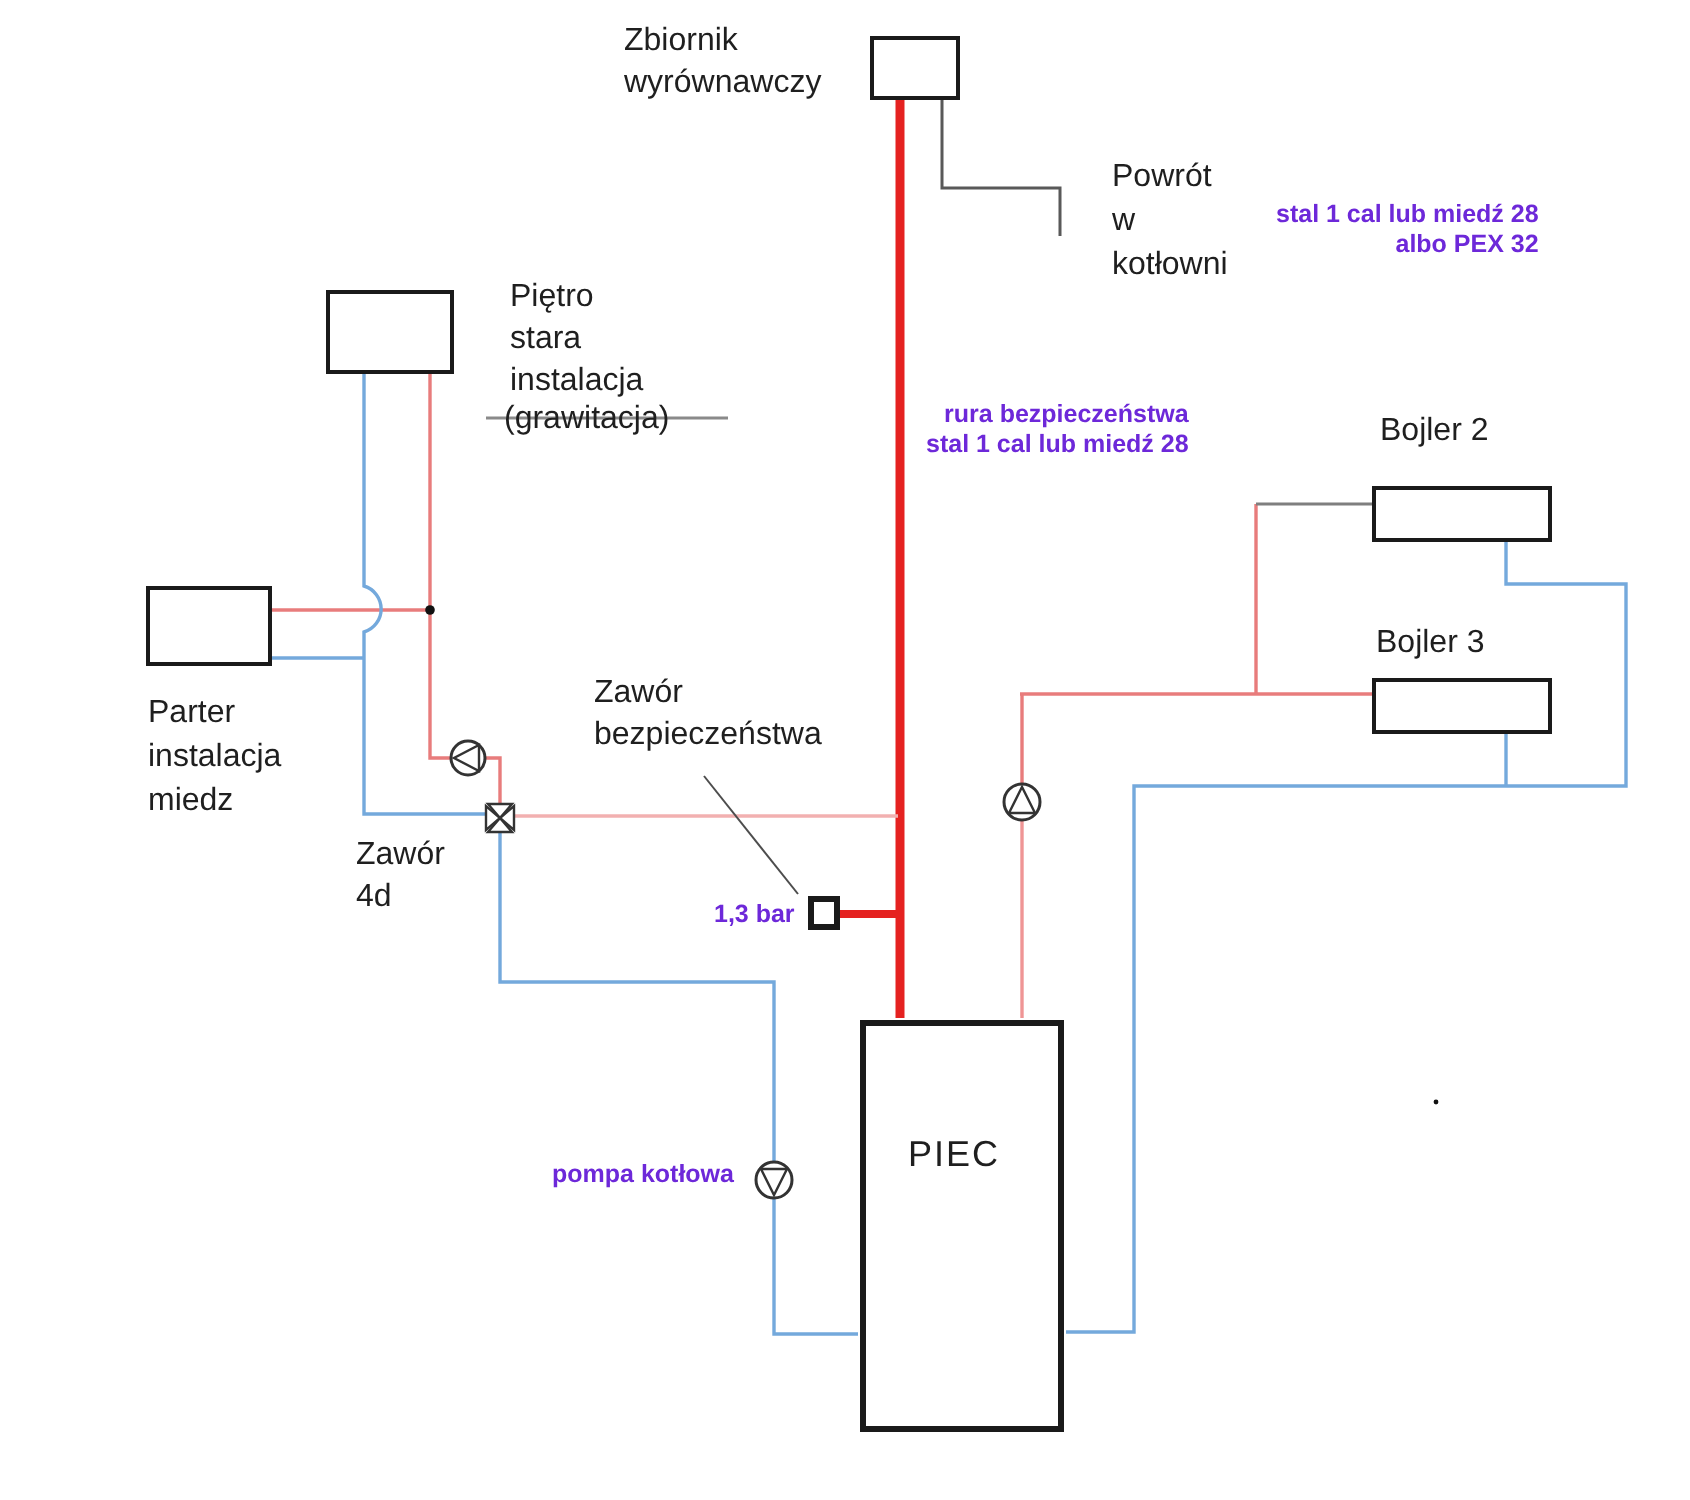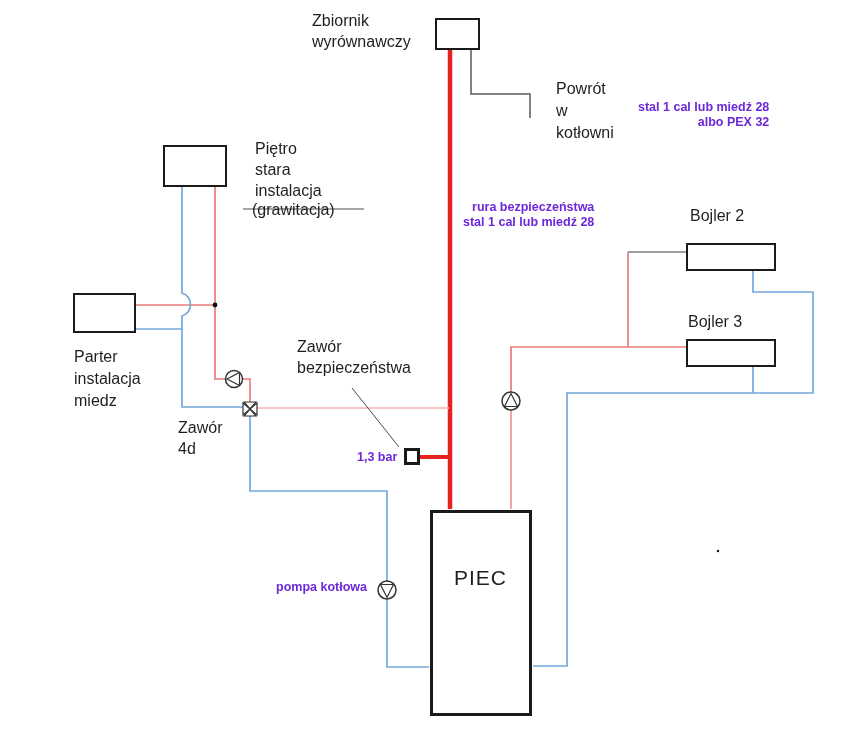--- a/index.html
+++ b/index.html
@@ -47,21 +47,21 @@
     position:absolute;
     font-family:Liberation Sans, sans-serif;
     font-weight:bold;
     font-size:12.5px;
     line-height:15px;
     color:#6d28d9;
     white-space:pre-line;
     text-align:right;
   }
   .lbl-piec{
-    font-size:21px;
+    font-size:18px;
     letter-spacing:1px;
   }
   .lbl-strike{
     position:absolute;
     font-size:16px;
     color:var(--ink);
     white-space:nowrap;
   }
 </style>
 </head>

